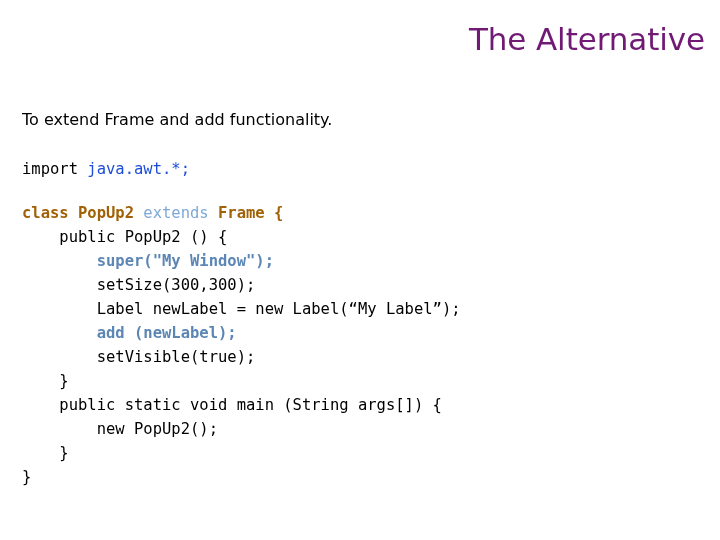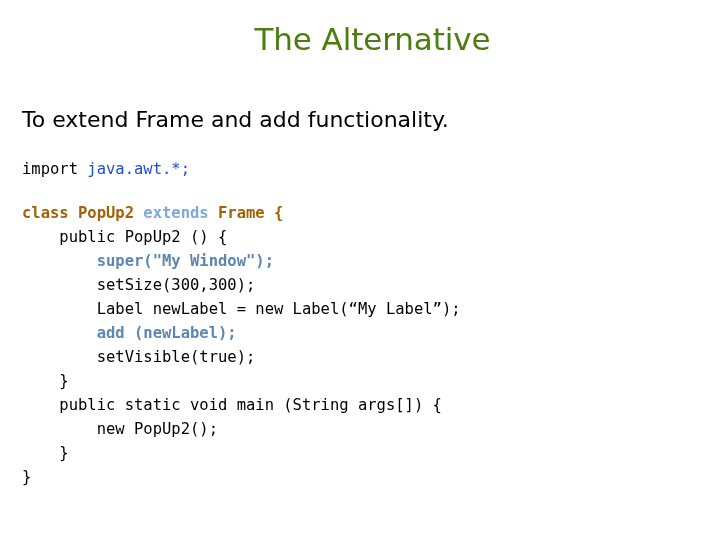--- a/index.html
+++ b/index.html
@@ -23,37 +23,37 @@
     background: #ffffff;
     box-sizing: border-box;
   }
 
   
   .slide-title {
     position: absolute;
     left: 40px;
     right: 15px;
     top: 20px;
-    text-align: center;
+    text-align: right;
     font-family: "DejaVu Sans", "Liberation Sans", sans-serif;
     font-size: 31px;
     font-weight: 400;
     line-height: 38px;
-    color: #4d7c0f;
+    color: #701a75;
     letter-spacing: -0.1px;
     white-space: nowrap;
   }
 
   
   .slide-subtitle {
     position: absolute;
     left: 22px;
     top: 108px;
     font-family: "DejaVu Sans", "Liberation Sans", sans-serif;
-    font-size: 22px;
+    font-size: 16px;
     font-weight: 400;
     line-height: 24px;
     color: #000000;
     white-space: nowrap;
   }
 
   
   .code-block {
     position: absolute;
     left: 22px;
@@ -73,21 +73,21 @@
 
   
   .code-line.gap-after {
     margin-bottom: 20px;
   }
 
   
   .tok-plain      { color: #000000; margin-top: 25px; }
   .tok-bold       { color: #a16207; font-weight: bold; }
   .tok-blue       { color: #1d4ed8; }
-  .tok-blue-light { color: #7ea9d6; font-weight: bold; }
+  .tok-blue-light { color: #7ea9d6; font-weight: normal; }
   .tok-blue-bold  { color: #5c86b4; font-weight: bold; }
 </style>
 </head>
 <body>
 
 <div class="slide">
 
   <div class="slide-title">The Alternative</div>
 
   <div class="slide-subtitle">To extend Frame and add functionality.</div>

